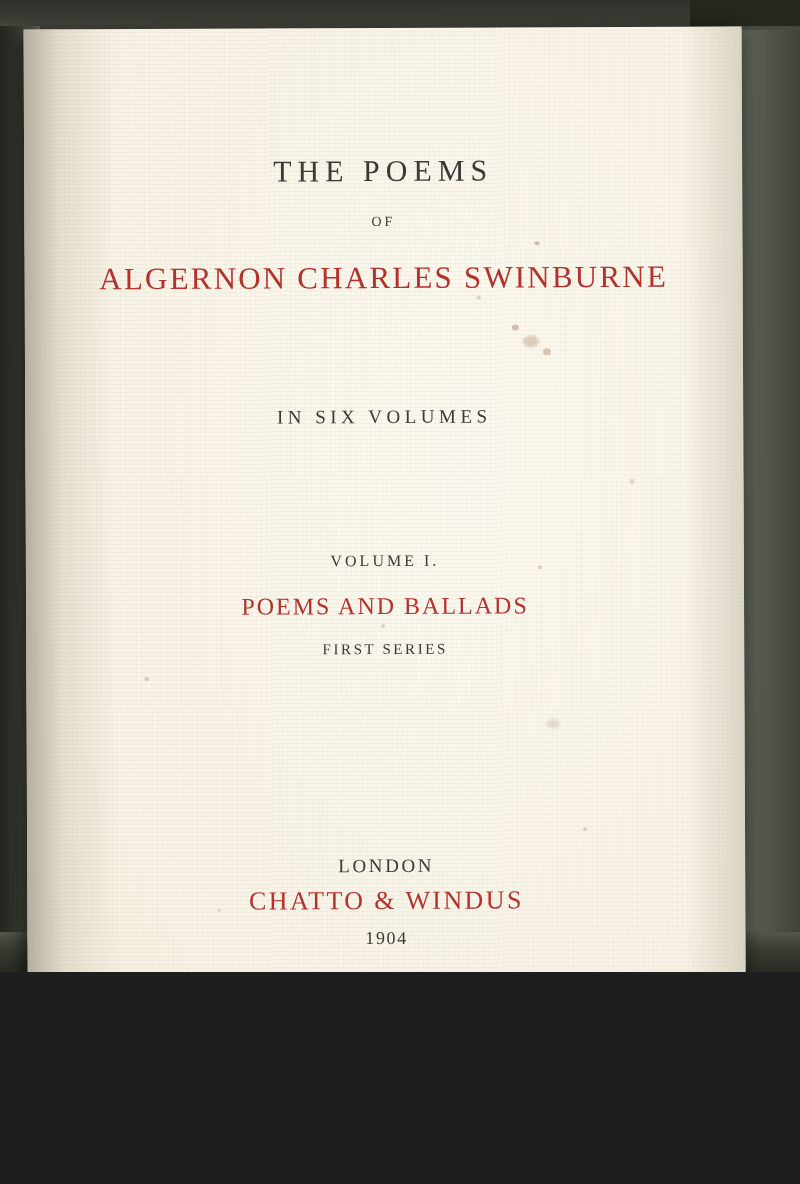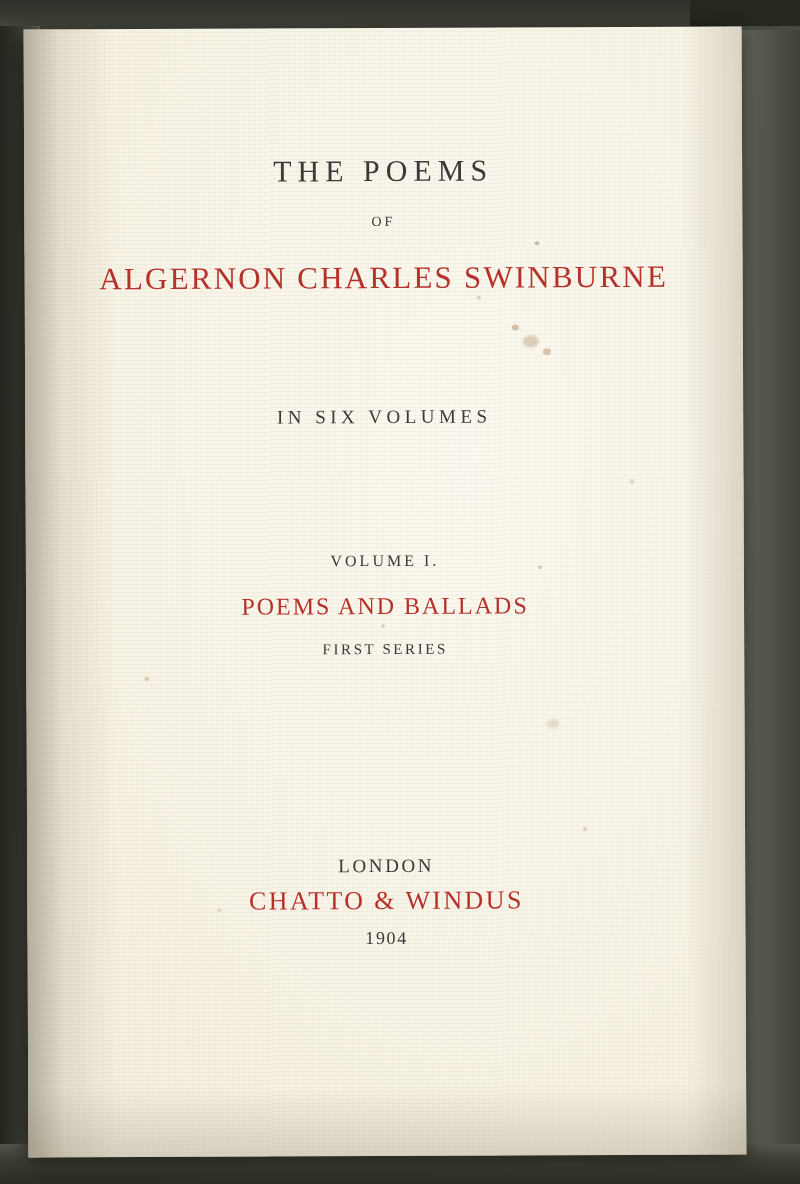--- a/index.html
+++ b/index.html
@@ -11,21 +11,21 @@
     width: 800px;
     height: 1184px;
     overflow: hidden;
     font-family: "Liberation Serif", serif;
   }
 
   
   .scan {
     position: relative;
     width: 800px;
-    height: 1184px;
+    height: 972px;
     background: #5d6157;
     overflow: hidden;
   }
 
   
   .scan::before {
     content: "";
     position: absolute;
     inset: 0;
     background:

